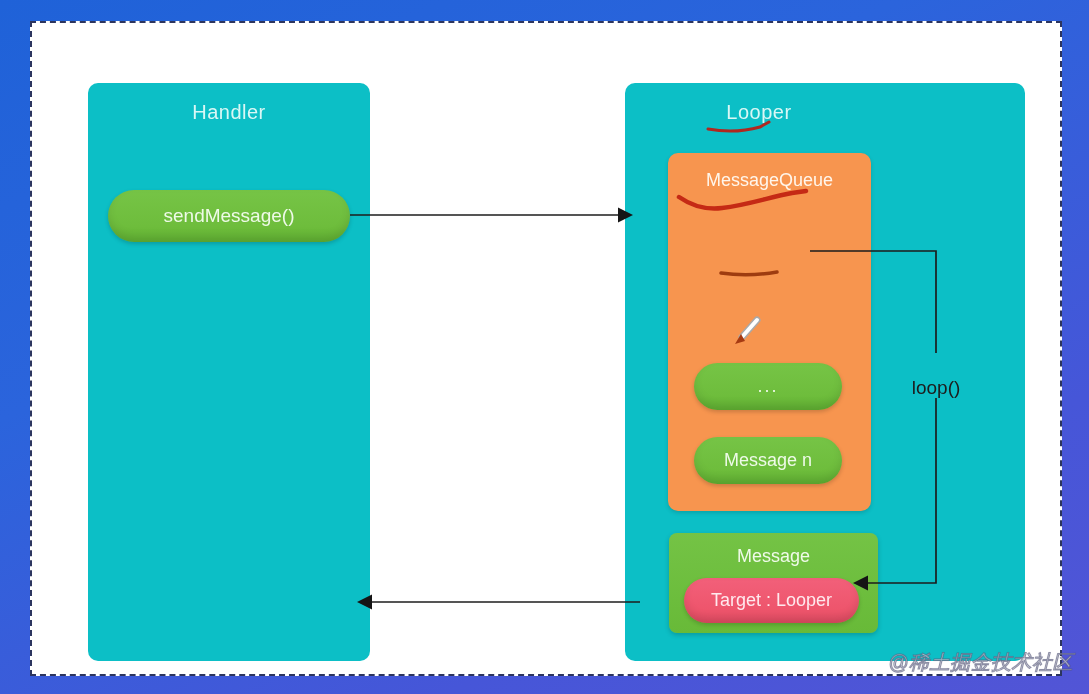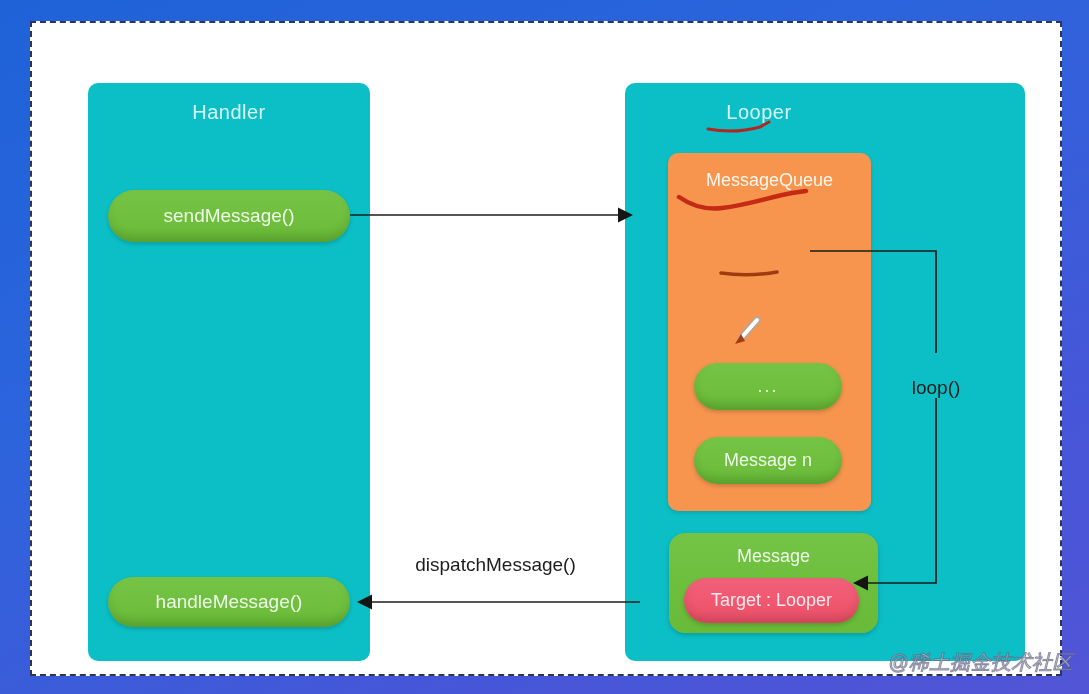--- a/index.html
+++ b/index.html
@@ -50,21 +50,21 @@
     color:#fff6ec;font-size:18px;
   }
   .qpill{left:26px;width:148px;height:47px;font-size:18px;}
   .qpill-0{top:75px;}
   .qpill-1{top:140px;}
   .qpill-2{top:210px;letter-spacing:2px;}
   .qpill-3{top:284px;}
   .msgbox{
     position:absolute;left:44px;top:450px;width:209px;height:100px;
     background:linear-gradient(180deg,#74c345 0%,#68ba38 100%);
-    border-radius:16px;
+    border-radius:8px;
     box-shadow:0 2px 5px rgba(0,0,0,.2);
   }
   .msgbox-title{
     position:absolute;top:13px;left:0;width:209px;text-align:center;
     color:#effae9;font-size:18px;
   }
   .pill-pink{
     left:15px;top:45px;width:175px;height:45px;font-size:18px;
     background:linear-gradient(180deg,#f2607a 0%,#ee556c 70%,#e14c63 100%);
     color:#ffe9ee;
@@ -91,39 +91,37 @@
 </style>
 </head>
 <body>
 
 <div class="frame">
   <div class="canvas"></div>
 
   <div class="bigbox box-handler">
     <div class="bigbox-title title-handler">Handler</div>
     <div class="pill pill-send">sendMessage()</div>
-    <div class="pill pill-handle">handleMessage()</div>
   </div>
 
   <div class="bigbox box-looper">
     <div class="bigbox-title title-looper">Looper</div>
 
     <div class="mq">
       <div class="mq-title">MessageQueue</div>
       <div class="pill qpill qpill-2">...</div>
       <div class="pill qpill qpill-3">Message n</div>
     </div>
 
     <div class="msgbox">
       <div class="msgbox-title">Message</div>
       <div class="pill pill-pink">Target : Looper</div>
     </div>
   </div>
 
-  <div class="flow-label label-dispatch">dispatchMessage()</div>
   <div class="flow-label label-loop">loop()</div>
 
   <svg class="arrow-layer" width="1089" height="694" viewBox="0 0 1089 694">
     <defs>
       <marker id="ah" viewBox="0 0 10 10" refX="8" refY="5" markerWidth="9" markerHeight="9" orient="auto-start-reverse">
         <path d="M0,0 L10,5 L0,10 z" fill="#151515"></path>
       </marker>
     </defs>
 
     <line x1="350" y1="215" x2="630" y2="215" stroke="#1d1d1d" stroke-width="1.7" marker-end="url(#ah)"></line>

